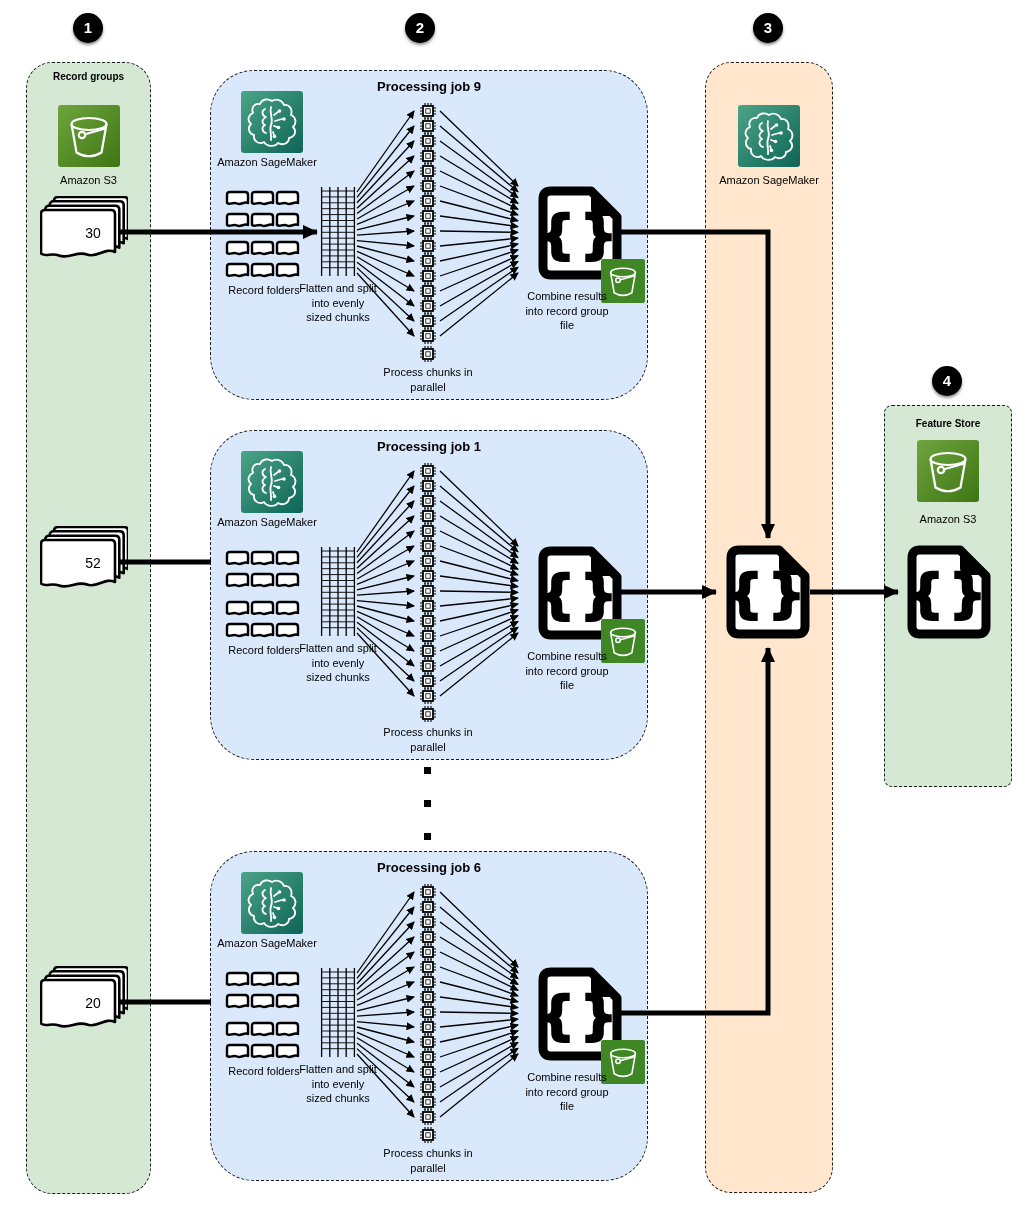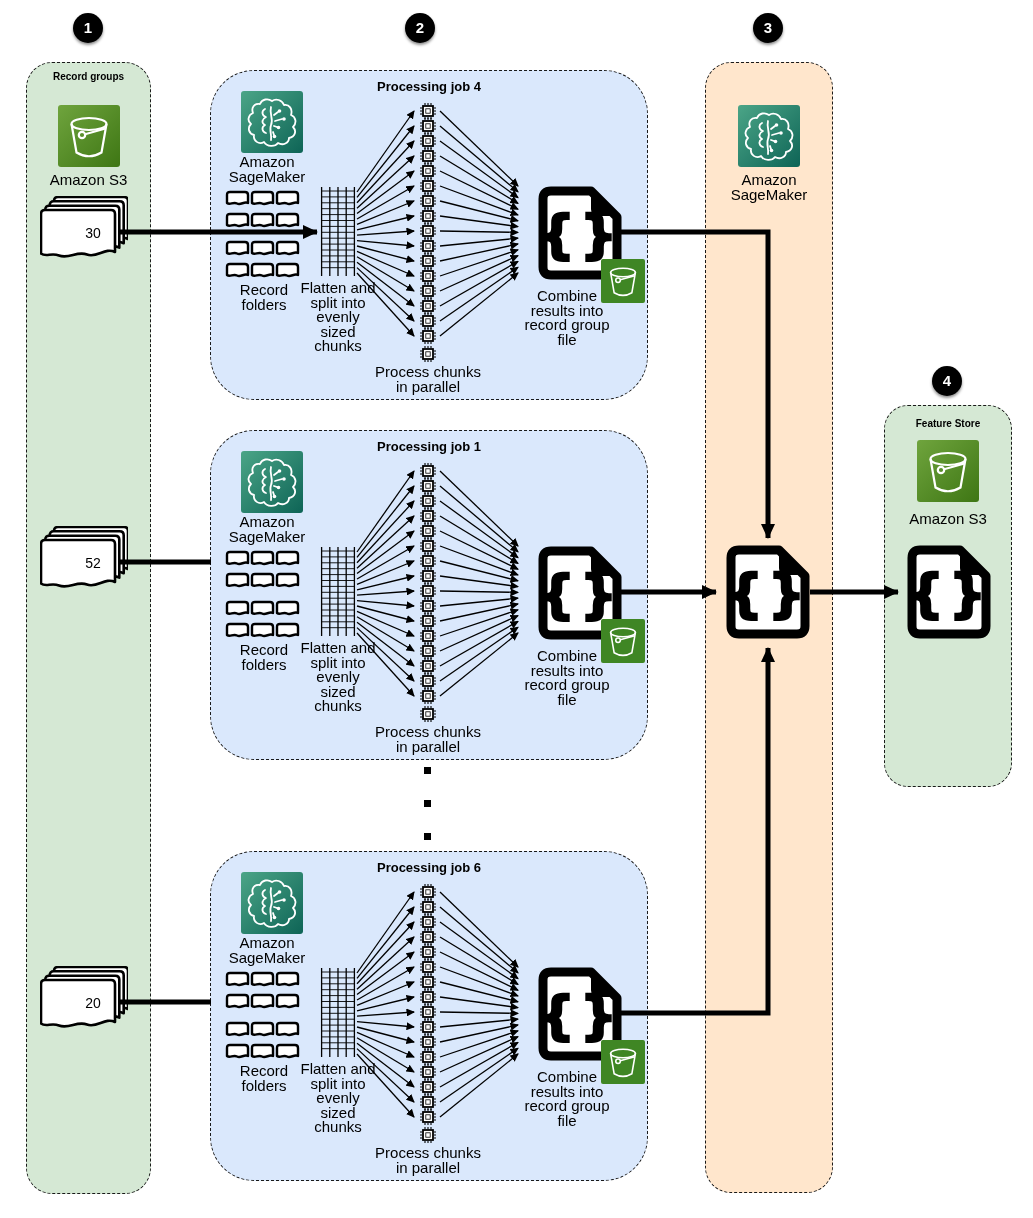--- a/index.html
+++ b/index.html
@@ -3,21 +3,21 @@
 <meta charset="utf-8">
 <style>
   html,body{margin:0;padding:0;background:#fff;}
   #canvas{position:relative;width:1033px;height:1218px;background:#fff;overflow:hidden;
           font-family:"Liberation Sans","DejaVu Sans",sans-serif;color:#000;}
   .abs{position:absolute;}
   .col{position:absolute;border:1.4px dashed #1a1a1a;box-sizing:border-box;}
   .green{background:var(--record-groups-fill,#d5e8d4);border-radius:26px;}
   .orange{background:var(--combine-fill,#ffe6cc);border-radius:26px;}
   .panel-title{position:absolute;font-weight:bold;font-size:10px;text-align:center;}
-  .lbl{position:absolute;font-size:15px;line-height:14.5px;text-align:center;}
+  .lbl{position:absolute;font-size:11px;line-height:14.5px;text-align:center;}
   .job-box{position:absolute;left:210px;width:438px;height:330px;box-sizing:border-box;
            background:var(--job-fill,#dae8fc);border:1.4px dashed #1a1a1a;border-radius:44px;}
   .job-svg{position:absolute;left:0;top:0;}
   .job-title{position:absolute;top:8px;left:0;width:100%;text-align:center;font-weight:bold;font-size:13px;}
   .stack{position:absolute;left:40px;width:88px;height:62px;}
   .stack-num{position:absolute;left:0;top:29px;width:76px;text-align:center;font-size:14px;padding-left:15px;}
   .step{position:absolute;width:30px;height:30px;border-radius:50%;background:#000;color:#fff;
         font-weight:bold;font-size:15px;text-align:center;line-height:30px;
         box-shadow:0 2px 3px rgba(0,0,0,.45);}
   .dot{position:absolute;left:424px;width:7px;height:7px;background:#000;}
@@ -229,21 +229,21 @@
               <use href="#chip" x="209" y="212"></use>
               <use href="#chip" x="209" y="227"></use>
               <use href="#chip" x="209" y="242"></use>
               <use href="#chip" x="209" y="257"></use>
               <use href="#chip" x="209" y="275"></use>
             </g>
           </g>
       <use href="#json-file" x="323" y="112"></use>
       <use href="#s3-badge" x="390" y="188"></use>
     </svg>
-    <div class="job-title">Processing job 4</div>
+    <div class="job-title">Processing job 9</div>
     <div class="lbl" style="left:0;top:84px;width:112px">Amazon SageMaker</div>
     <div class="lbl" style="left:10px;top:212px;width:86px">Record folders</div>
     <div class="lbl" style="left:87px;top:210px;width:80px">Flatten and split into evenly sized chunks</div>
     <div class="lbl" style="left:157px;top:294px;width:120px">Process chunks in parallel</div>
     <div class="lbl" style="left:311px;top:218px;width:90px">Combine results into record group file</div>
   </div>
 
   <div class="job-box" style="top: 430px; padding-left: 12px;">
     <svg class="job-svg" width="438" height="330">
       <use href="#sm-icon" x="30" y="20"></use>
@@ -459,21 +459,21 @@
 
   <div class="col orange" style="left:705px;top:62px;width:128px;height:1131px"></div>
   <svg class="abs" style="left:738px;top:105px" width="62" height="62">
       <use href="#sm-icon"></use>
     </svg>
   <div class="lbl" style="left:705px;top:173px;width:128px">Amazon SageMaker</div>
   <svg class="abs" style="left:722px;top:542px" width="92" height="100">
       <use href="#json-file"></use>
     </svg>
 
-  <div class="col green" style="left:884px;top:405px;width:128px;height:382px;border-radius:24px">
+  <div class="col green" style="left:884px;top:405px;width:128px;height:382px;border-radius:8px">
     <div class="panel-title" style="top:12px;left:0;width:100%">Feature Store</div>
   </div>
   <svg class="abs" style="left:917px;top:440px" width="62" height="62">
       <use href="#s3-icon"></use>
     </svg>
   <div class="lbl" style="left:884px;top:512px;width:128px">Amazon S3</div>
   <svg class="abs" style="left:903px;top:542px" width="92" height="100">
       <use href="#json-file"></use>
     </svg>
 

